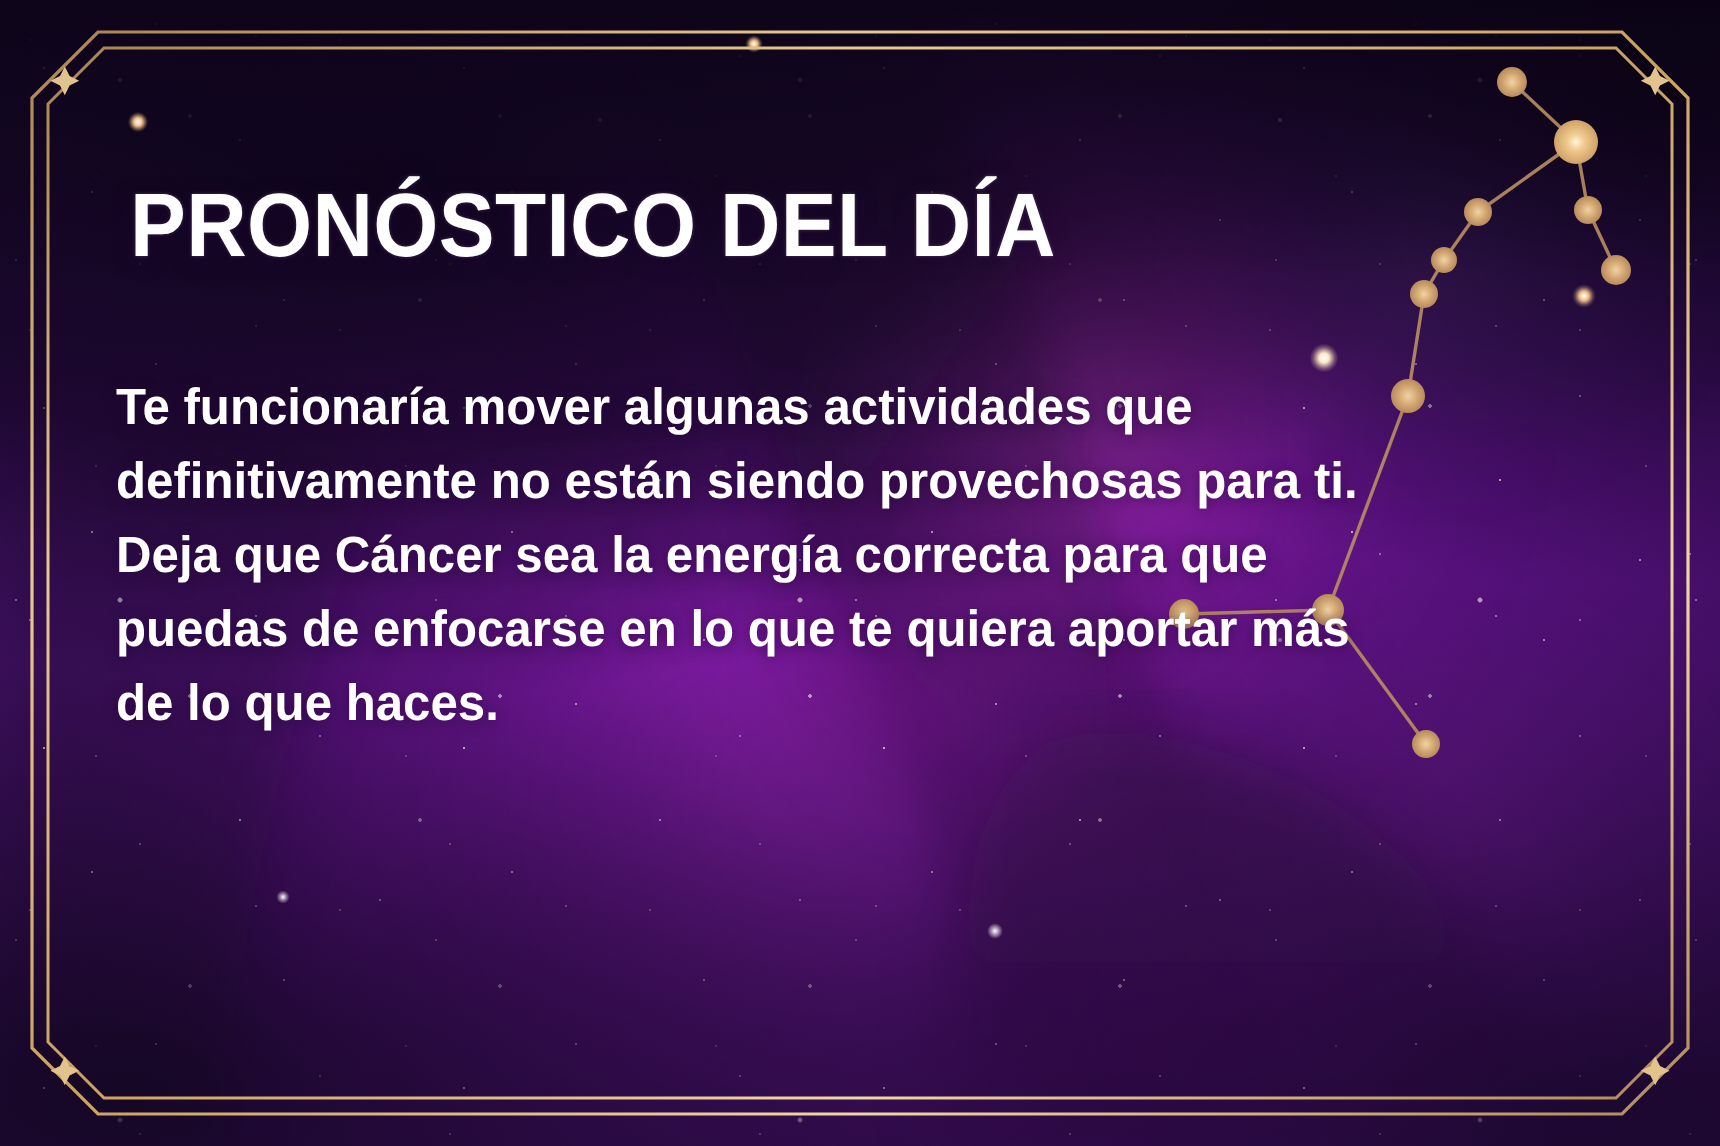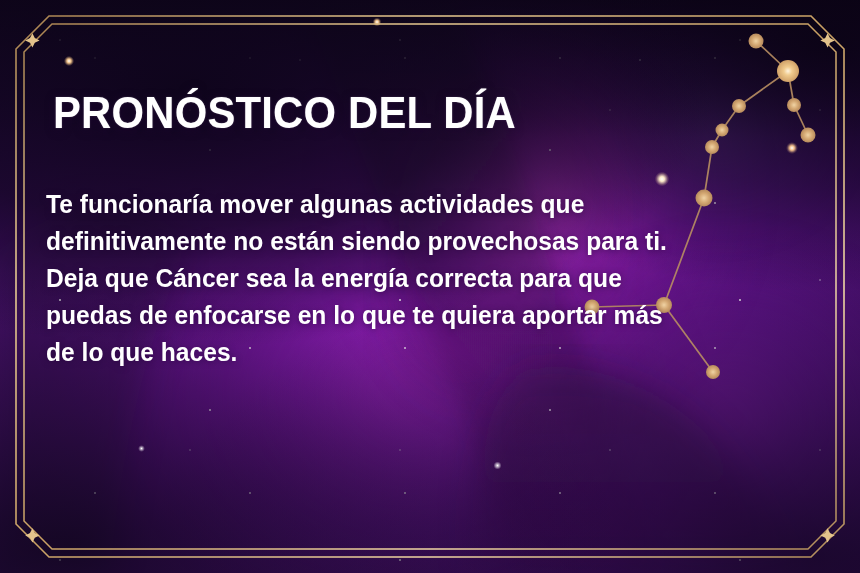--- a/index.html
+++ b/index.html
@@ -98,21 +98,21 @@
   
   .constellation{position:absolute;inset:0;}
   .constellation svg{width:100%;height:100%;display:block;overflow:visible;}
 
   
   .frame{position:absolute;inset:0;pointer-events:none;}
   .frame svg{width:100%;height:100%;display:block;}
 
   
   .content{
-    position:absolute;left:4px;top:0;width:772px;height:573px;
+    position:absolute;left:16px;top:0;width:772px;height:573px;
     padding:0;
   }
   .title{
     position:absolute;left:49px;top:90px;
     margin:0;
     font-family:"Liberation Sans", sans-serif;
     font-weight:bold;
     font-size:45px;
     line-height:1;
     letter-spacing:.2px;

